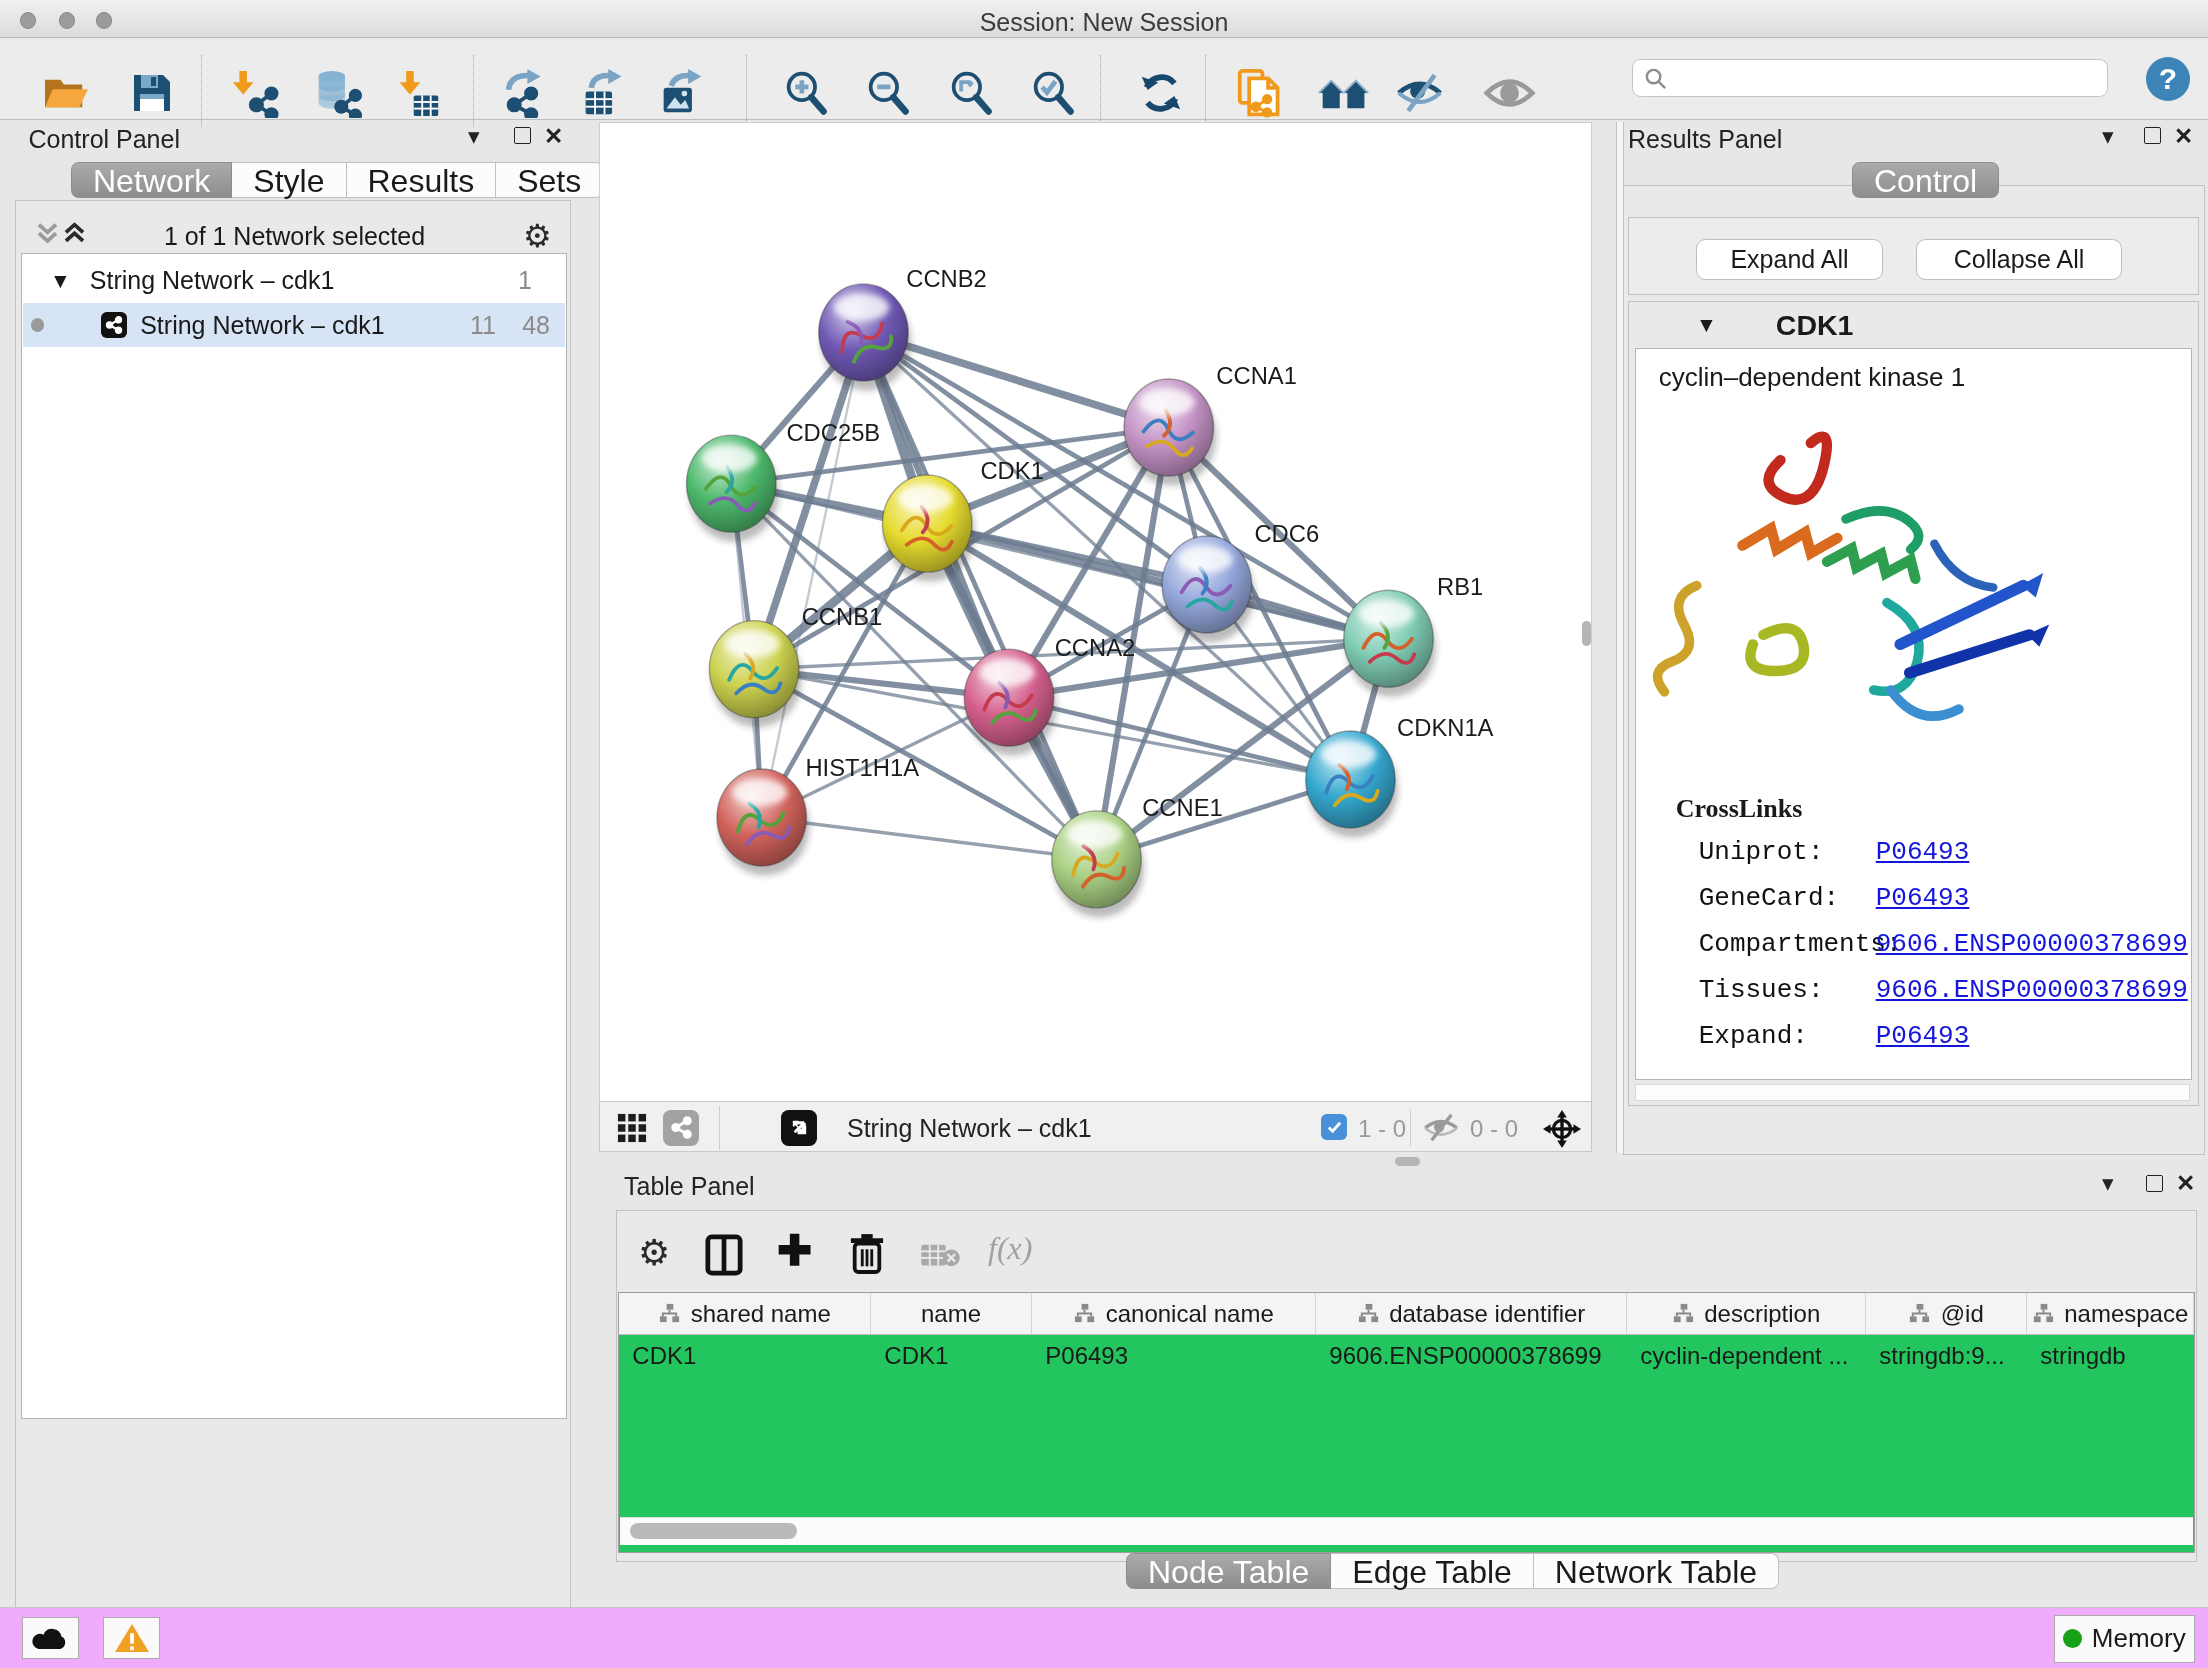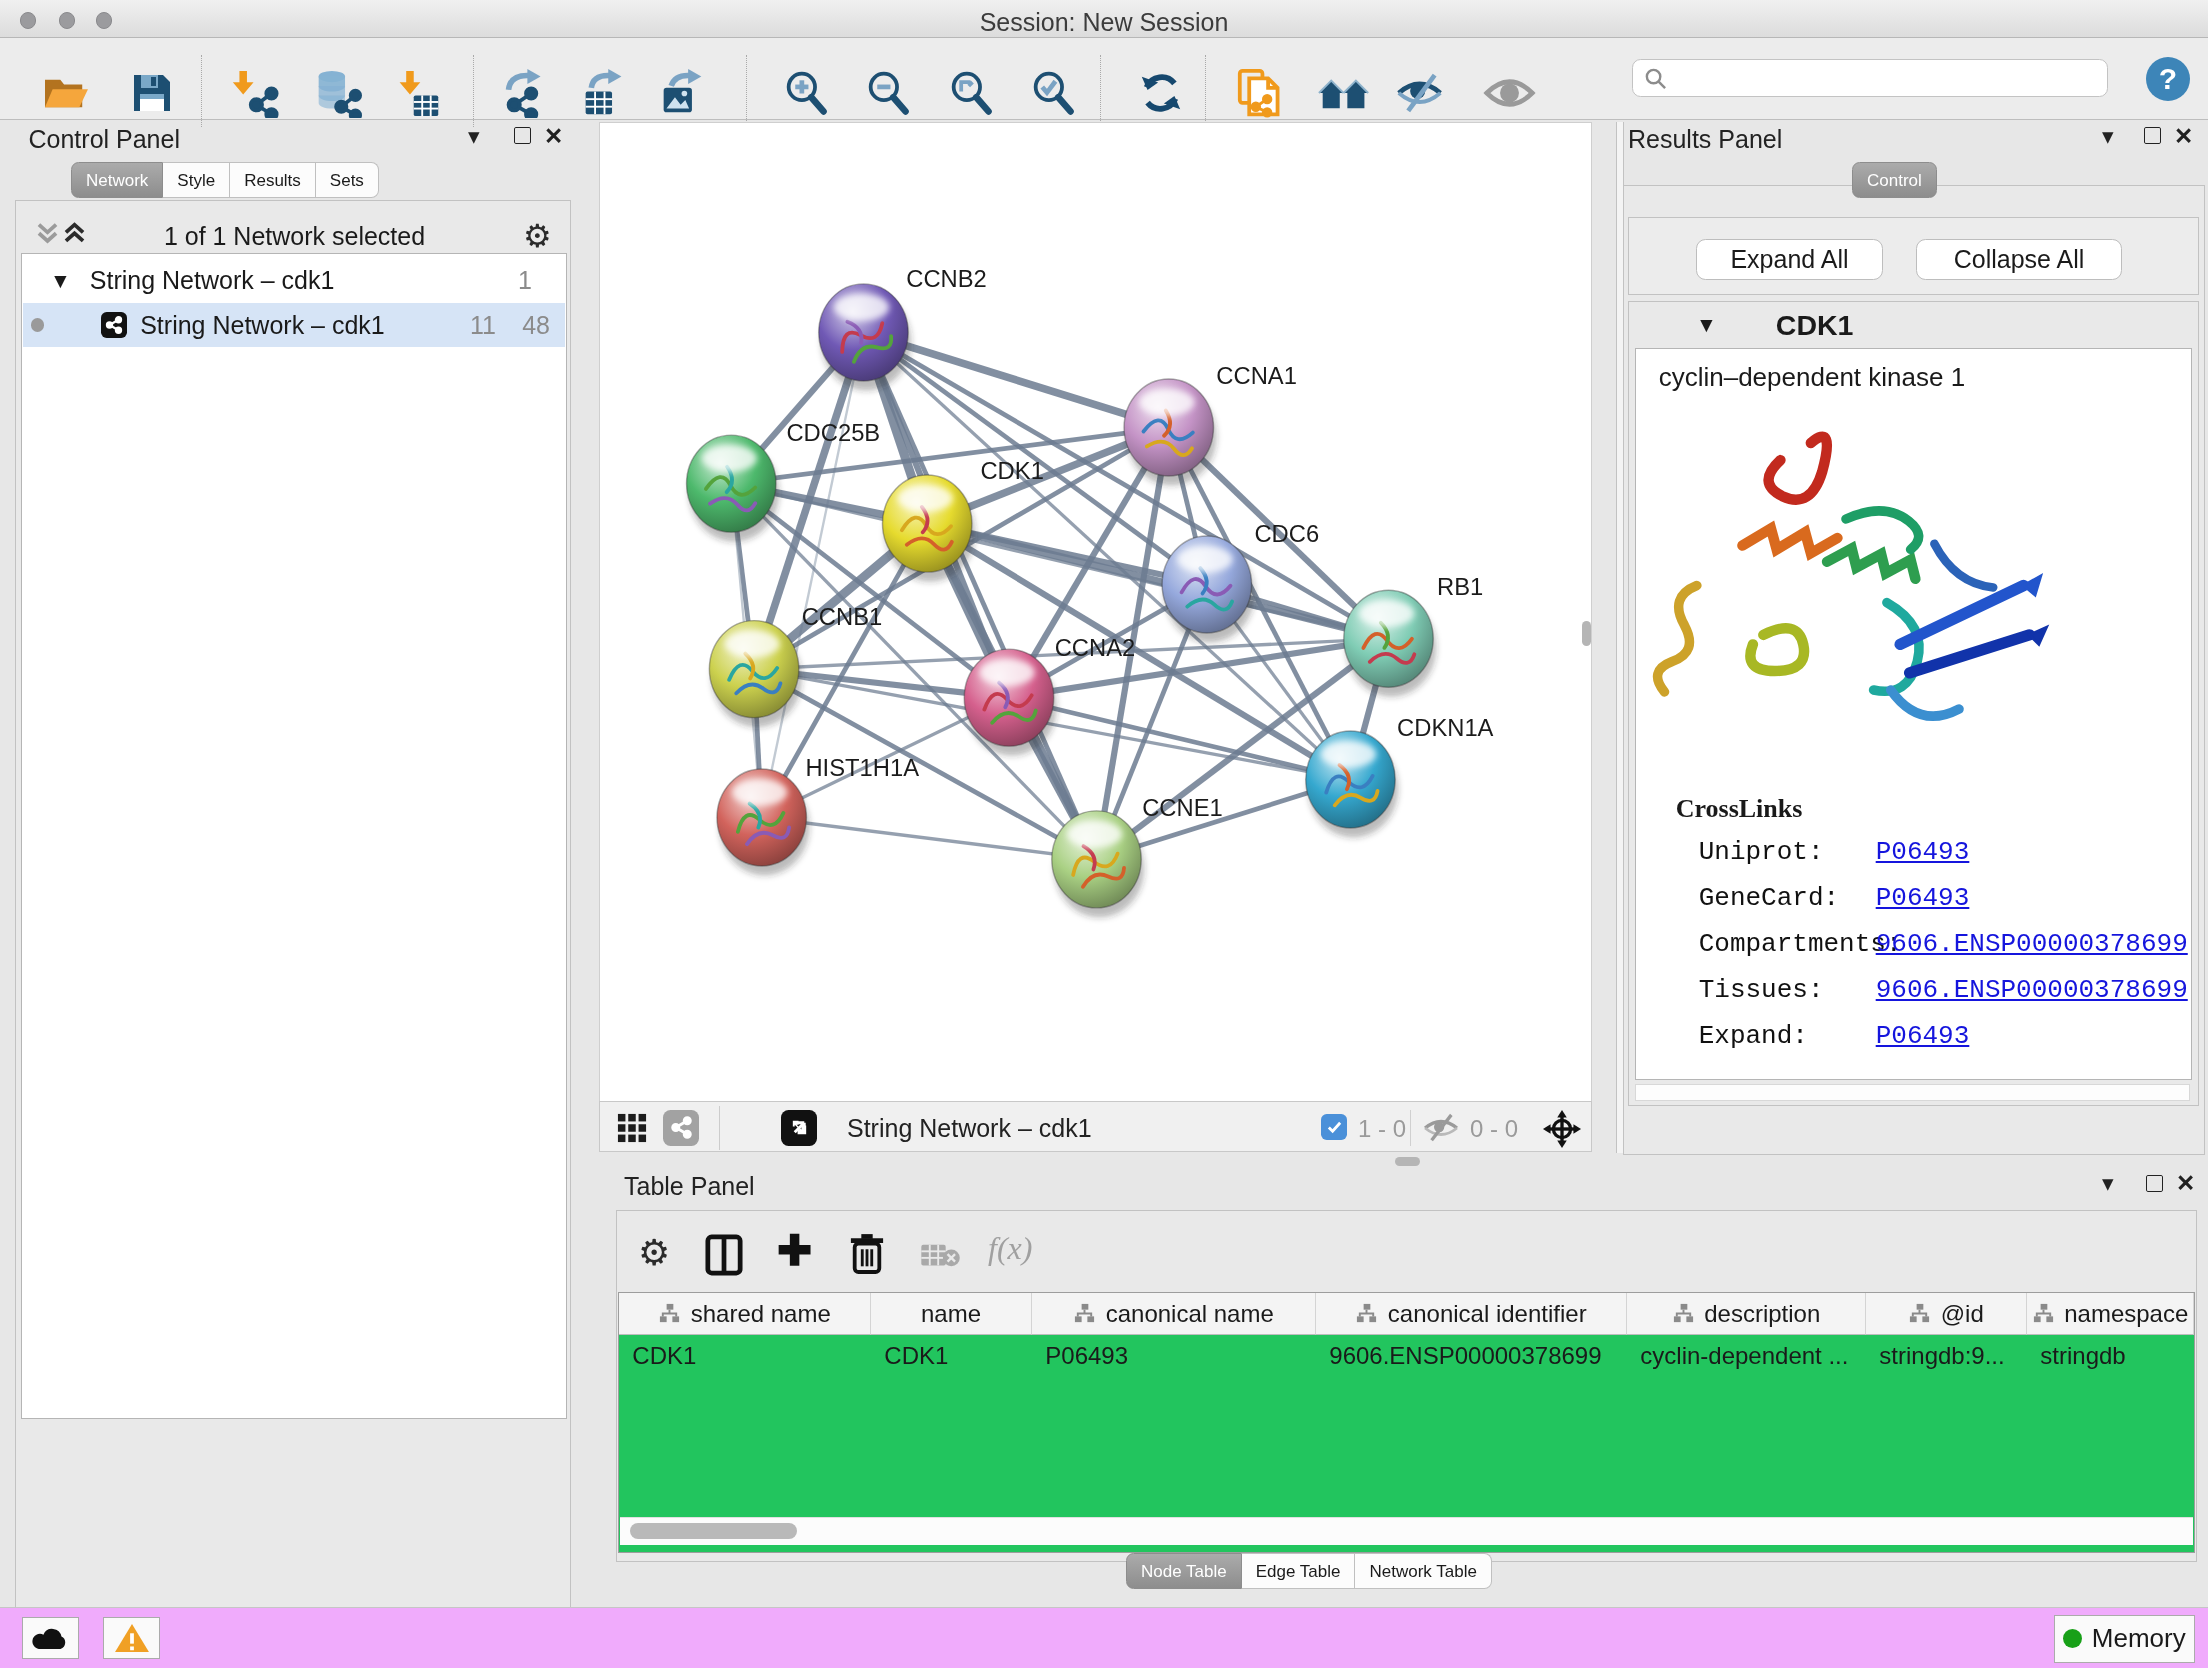--- a/index.html
+++ b/index.html
@@ -18,21 +18,21 @@
   #searchbox{left:1632px;top:21px;width:476px;height:38px;background:#fff;border:1px solid #c3c3c3;
              border-radius:8.6px;display:flex;align-items:center;padding-left:9.5px;box-sizing:border-box;}
   #searchbox input{border:none;outline:none;font-size:23px;width:418px;background:transparent;}
   
   .phead{font-size:25px;color:#222;}
   .picon{font-size:23px;color:#222;cursor:pointer;}
   .floatico{width:15px;height:15px;border:1.9px solid #222;display:inline-block;border-radius:1.9px;}
   .graybox{background:#e9e9e9;border:1px solid #c2c2c2;}
   .whitebox{background:#fff;border:1px solid #b5b5b5;}
   
-  .tab{height:36px;line-height:36px;padding:0 14px;font-size:17px;background:#fcfcfc;
+  .tab{height:36px;line-height:36px;padding:0 21px;font-size:32px;background:#fcfcfc;
        border:1px solid #c0c0c0;border-left:none;cursor:pointer;display:inline-block;box-sizing:border-box;}
   .tab.first{border-left:1px solid #c0c0c0;border-radius:7.6px 0 0 7.6px;}
   .tab.last{border-radius:0 7.6px 7.6px 0;}
   .tab.sel{background:linear-gradient(#ababab,#8d8d8d);color:#fff;border-color:#8d8d8d;}
   .tab.only{border-radius:7.6px;border-left:1px solid #8d8d8d;}
   
   .treerow{position:absolute;left:1px;right:1px;height:44px;display:flex;align-items:center;font-size:25px;}
   .treerow .cnt{color:#8b8b8b;}
   .netico{width:26px;height:26px;border-radius:5.7px;background:#111;display:inline-flex;
           align-items:center;justify-content:center;}
@@ -794,21 +794,21 @@
         <span>
           <svg width="23" height="23" viewBox="0 0 24 24">
             <g fill="#8a8a8a">
               <rect x="9" y="2" width="7" height="6"></rect>
               <rect x="2" y="15" width="7" height="6"></rect>
               <rect x="15" y="15" width="7" height="6"></rect>
               <path d="M12 8 v4 M5 15 v-3 h14 v3" stroke="#8a8a8a" stroke-width="2" fill="none"></path>
             </g>
           </svg>
         </span>
-        <span>canonical identifier</span>
+        <span>database identifier</span>
       </div>
       <div class="th" style="width: 239px;">
         <span>
           <svg width="23" height="23" viewBox="0 0 24 24">
             <g fill="#8a8a8a">
               <rect x="9" y="2" width="7" height="6"></rect>
               <rect x="2" y="15" width="7" height="6"></rect>
               <rect x="15" y="15" width="7" height="6"></rect>
               <path d="M12 8 v4 M5 15 v-3 h14 v3" stroke="#8a8a8a" stroke-width="2" fill="none"></path>
             </g>

